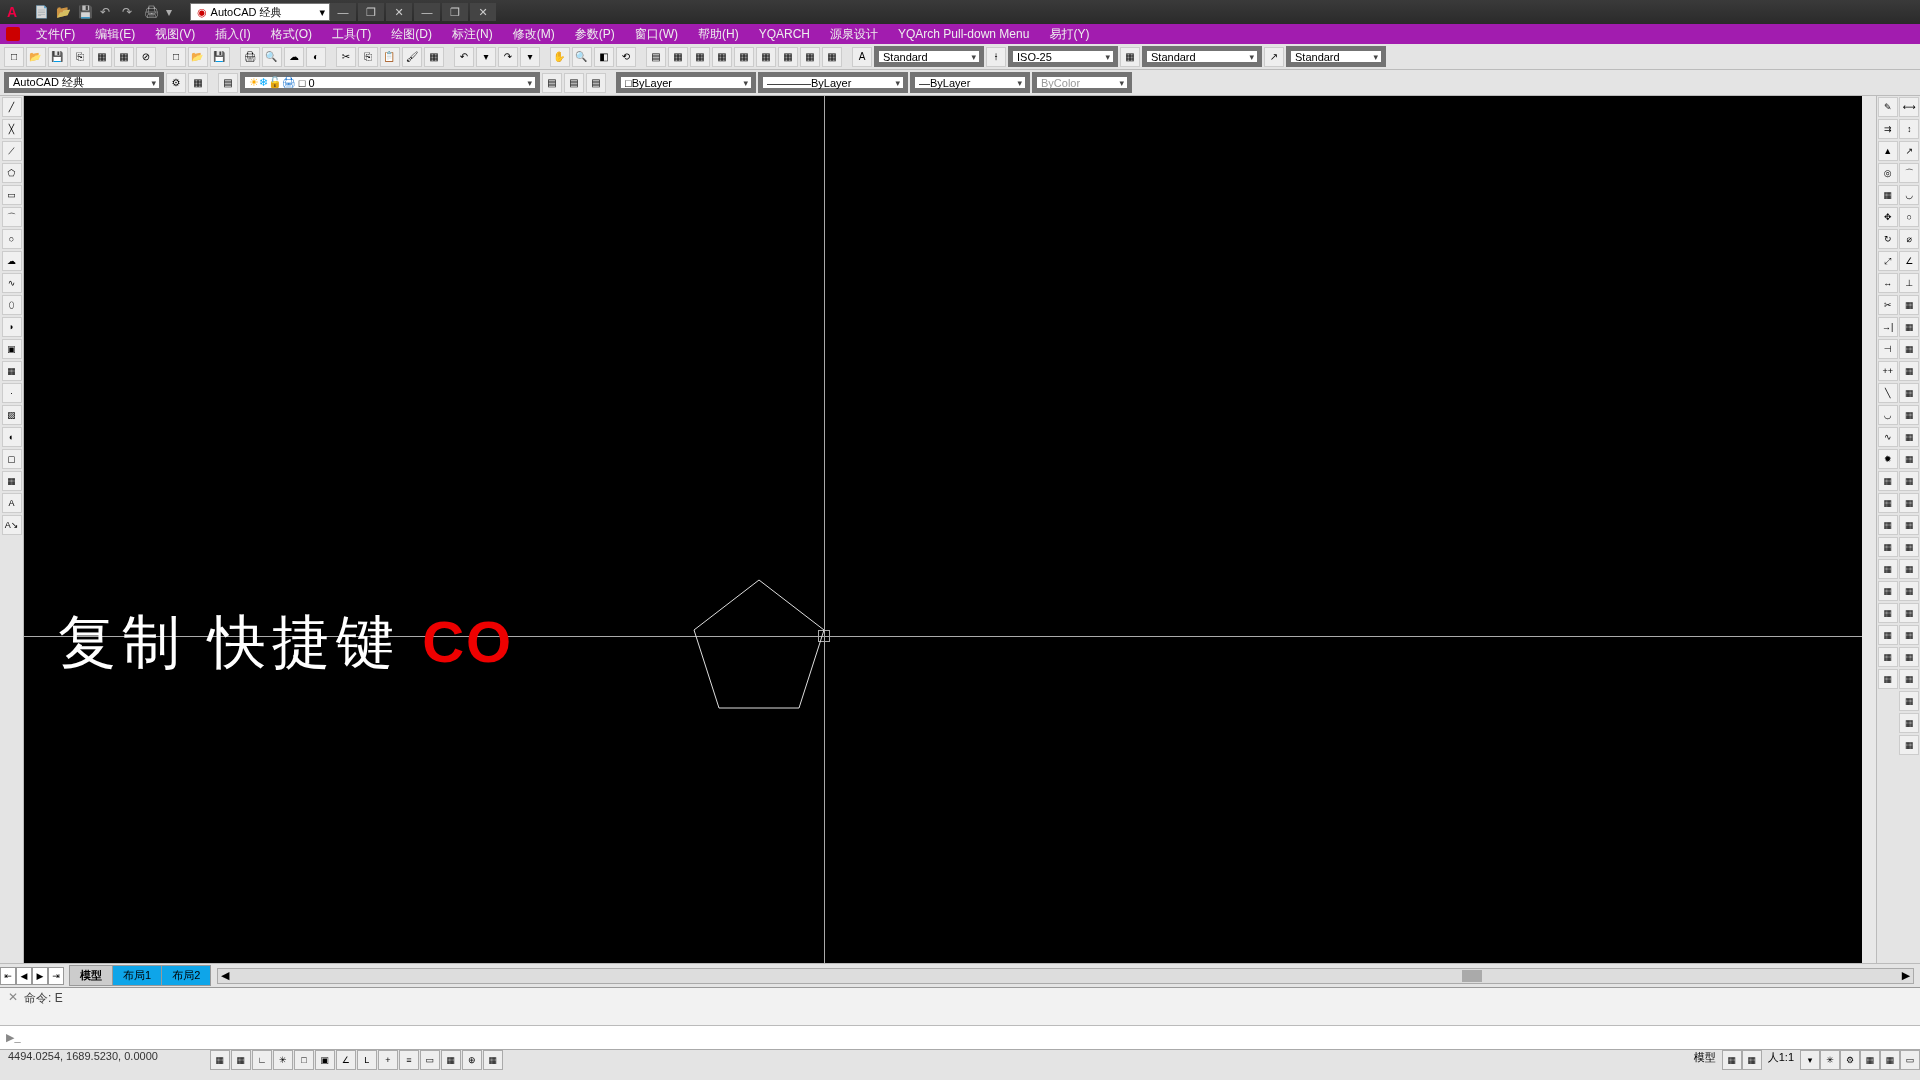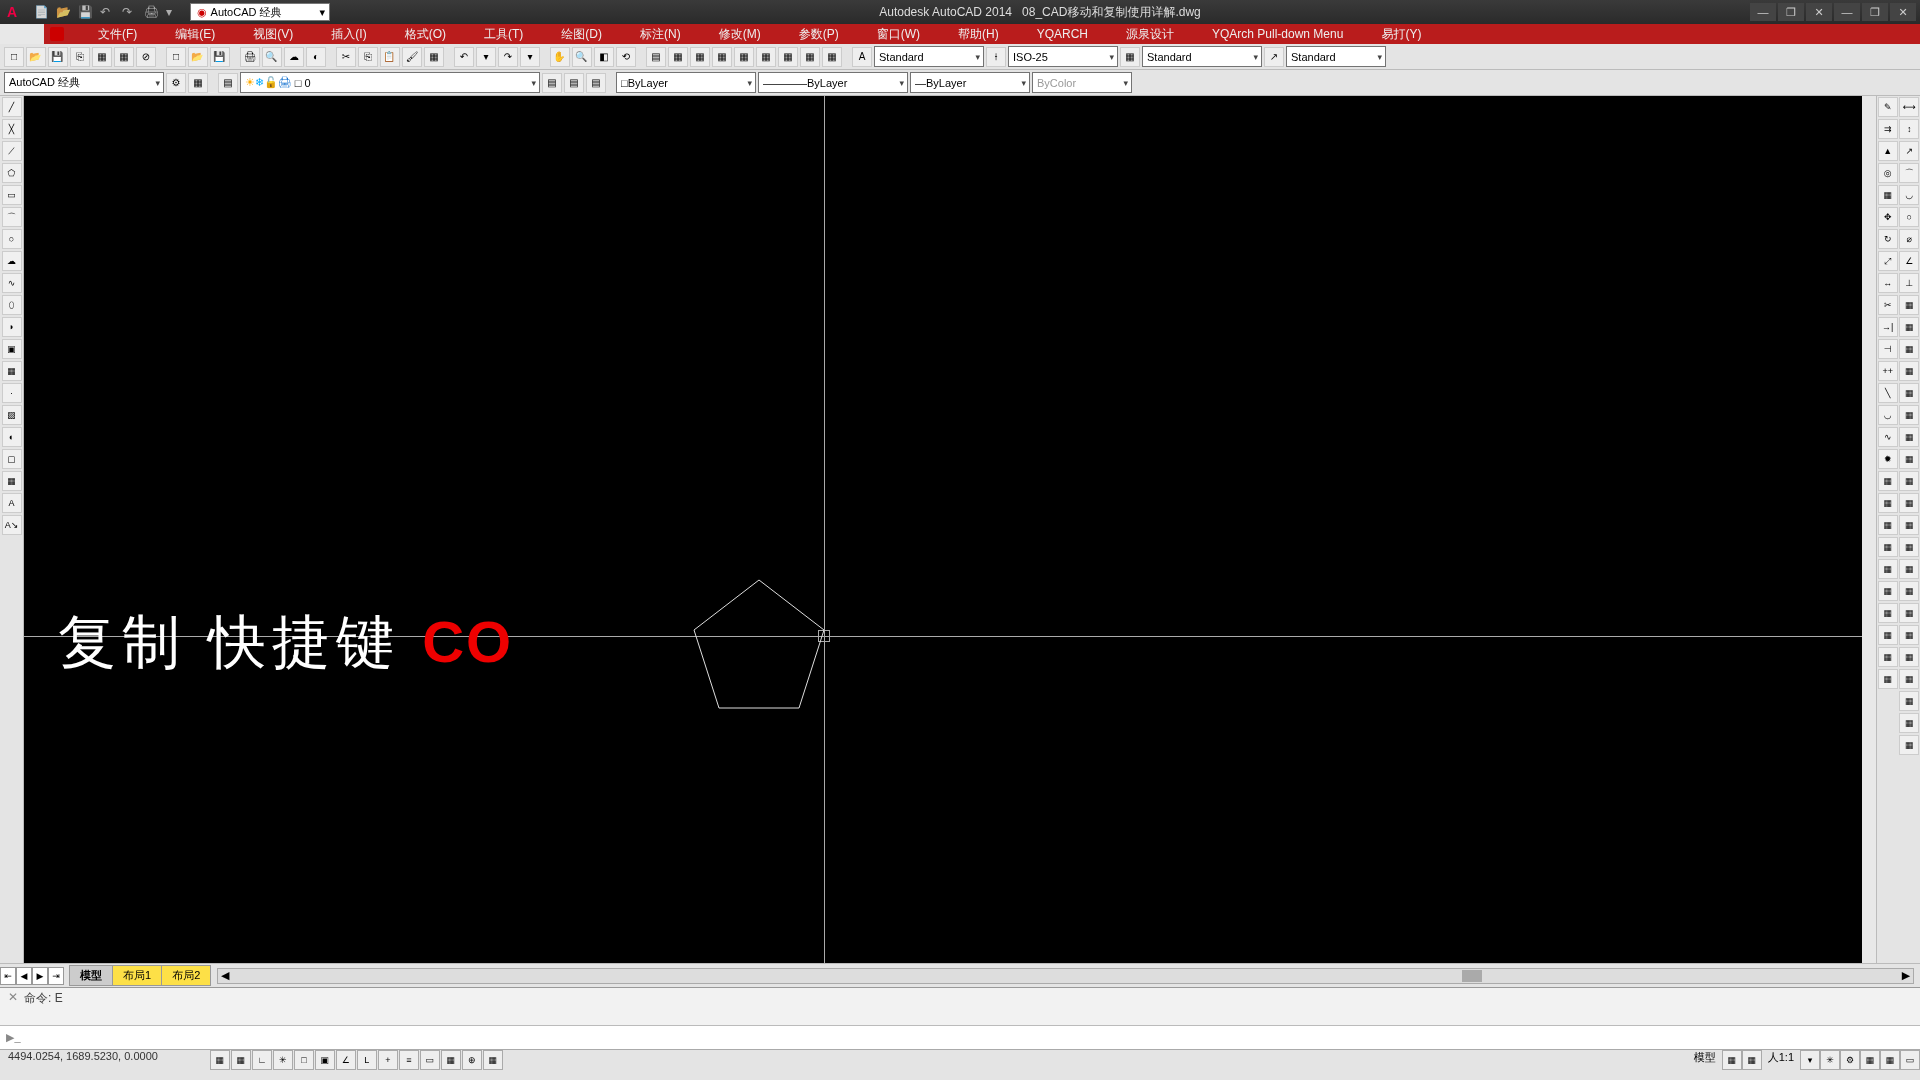--- a/index.html
+++ b/index.html
@@ -9,29 +9,29 @@
 .titlebar { height:24px; background:linear-gradient(#3a3a3a,#2a2a2a); display:flex; align-items:center; color:#ccc; }
 .titlebar .logo { width:24px; height:24px; display:flex; align-items:center; justify-content:center; color:#e04; font-weight:bold; font-size:14px; }
 .titlebar .qat { display:flex; gap:8px; padding:0 10px; }
 .titlebar .qat-icon { width:14px; height:14px; opacity:.8; cursor:pointer; }
 .titlebar .ws-sel { background:#fff; color:#000; font-size:11px; padding:0 4px 0 6px; height:18px; display:flex; align-items:center; min-width:140px; border:1px solid #777; }
 .titlebar .title-center { flex:1; text-align:center; font-size:12px; color:#ddd; }
 .titlebar .winbtns { display:flex; gap:2px; padding-right:4px; }
 .titlebar .winbtn { width:26px; height:18px; background:#444; display:flex; align-items:center; justify-content:center; color:#ccc; font-size:11px; cursor:pointer; }
 
 
-.menubar { height:20px; background:#b91c1c; display:flex; align-items:center; padding-left:6px; gap:18px;margin-left:44px; }
+.menubar { height:20px; background:#a21caf; display:flex; align-items:center; padding-left:6px; gap:0; }
 .menubar .menuitem { color:#eee; padding:2px 10px; font-size:12px; cursor:pointer; }
 
 
 .toolrow { height:26px; background:#e4e4e4; border-bottom:1px solid #bbb; display:flex; align-items:center; padding:0 4px; gap:2px; }
 .toolrow2 { height:26px; background:#e4e4e4; border-bottom:1px solid #bbb; display:flex; align-items:center; padding:0 4px; gap:2px; }
 .tbtn { width:20px; height:20px; background:#eee; border:1px solid #ccc; display:flex; align-items:center; justify-content:center; font-size:10px; cursor:pointer; }
 .tsep { width:6px; }
-.ddl { height:21px; background:#fff; border:1px solid #737373; display:flex; align-items:center; padding:0 4px; font-size:11px; position:relative; }
+.ddl { height:21px; background:#fff; border:5px solid #737373; display:flex; align-items:center; padding:0 4px; font-size:11px; position:relative; }
 .ddl::after { content:"▾"; font-size:9px; position:absolute; right:3px; color:#444; }
 
 
 .mainarea { position:relative; height:calc(1080px - 24px - 20px - 52px - 24px - 38px - 30px - 25px); display:flex; }
 .lefttools { width:24px; background:#e4e4e4; border-right:1px solid #bbb; display:flex; flex-direction:column; }
 .righttools { width:44px; background:#e4e4e4; border-left:1px solid #bbb; display:flex; }
 .righttools .col { width:22px; display:flex; flex-direction:column; }
 .vtbtn { width:20px; height:20px; margin:1px auto; background:#f0f0f0; border:1px solid #ccc; font-size:9px; display:flex; align-items:center; justify-content:center; cursor:pointer; }
 
 .canvas { flex:1; background:#000; position:relative; overflow:hidden; }
@@ -41,21 +41,21 @@
 .pickbox { position:absolute; width:12px; height:12px; border:1px solid #aaa; top:534px; left:794px; }
 .pentagon { position:absolute; top:482px; left:665px; }
 .big-text { position:absolute; top:508px; left:34px; color:#fff; font-family:"SimSun"; font-size:58px; letter-spacing:6px; white-space:nowrap; }
 .big-text .red { color:#e00; font-family:Arial; font-weight:bold; letter-spacing:2px; }
 
 
 .tabrow { height:24px; background:#e4e4e4; border-top:1px solid #bbb; display:flex; align-items:center; font-size:11px; }
 .tabrow .tabbtns { display:flex; gap:0; padding-left:6px; }
 .tabrow .tabnav { display:flex; }
 .tabrow .tabnav div { width:16px; height:18px; border:1px solid #999; background:#fff; font-size:9px; display:flex; align-items:center; justify-content:center; cursor:pointer; }
-.tabrow .tab { padding:2px 10px; border:1px solid #999; background:#fde047; cursor:pointer; margin-left:-1px; }
+.tabrow .tab { padding:2px 10px; border:1px solid #999; background:#0ea5e9; cursor:pointer; margin-left:-1px; }
 .tabrow .tab.active { background:#ccc; font-weight:bold; }
 .tabrow .hscroll { flex:1; margin:0 6px; height:16px; background:#ddd; border:1px solid #aaa; display:flex; align-items:center; }
 .tabrow .hscroll .thumb { width:20px; height:12px; background:#aaa; margin-left:1230px; }
 
 
 .cmdarea { height:38px; background:#f2f2f2; border-top:1px solid #999; font-family:Consolas,monospace; font-size:12px; color:#444; padding:2px 8px; }
 .cmdinput { height:24px; border-top:1px solid #bbb; background:#fff; display:flex; align-items:center; padding:0 6px; gap:8px; font-size:12px; color:#888; }
 .cmdinput .chev { font-size:11px; }
 
 
@@ -83,23 +83,20 @@
     <div class="qat-icon">💾</div>
     <div class="qat-icon">↶</div>
     <div class="qat-icon">↷</div>
     <div class="qat-icon">🖨</div>
     <div class="qat-icon">▾</div>
   </div>
   <div class="ws-sel">
     <span style="color:#c00;margin-right:4px">◉</span>
     <span>AutoCAD 经典</span>
     <span style="margin-left:auto">▾</span>
-  </div>
-  <div class="title-center">
-    <span>Autodesk AutoCAD 2014</span>&nbsp;&nbsp;&nbsp;<span>08_CAD移动和复制使用详解.dwg</span>
   </div>
   <div class="winbtns">
     <div class="winbtn">—</div>
     <div class="winbtn">❐</div>
     <div class="winbtn">✕</div>
     <div class="winbtn">—</div>
     <div class="winbtn">❐</div>
     <div class="winbtn">✕</div>
   </div>
 </div>

